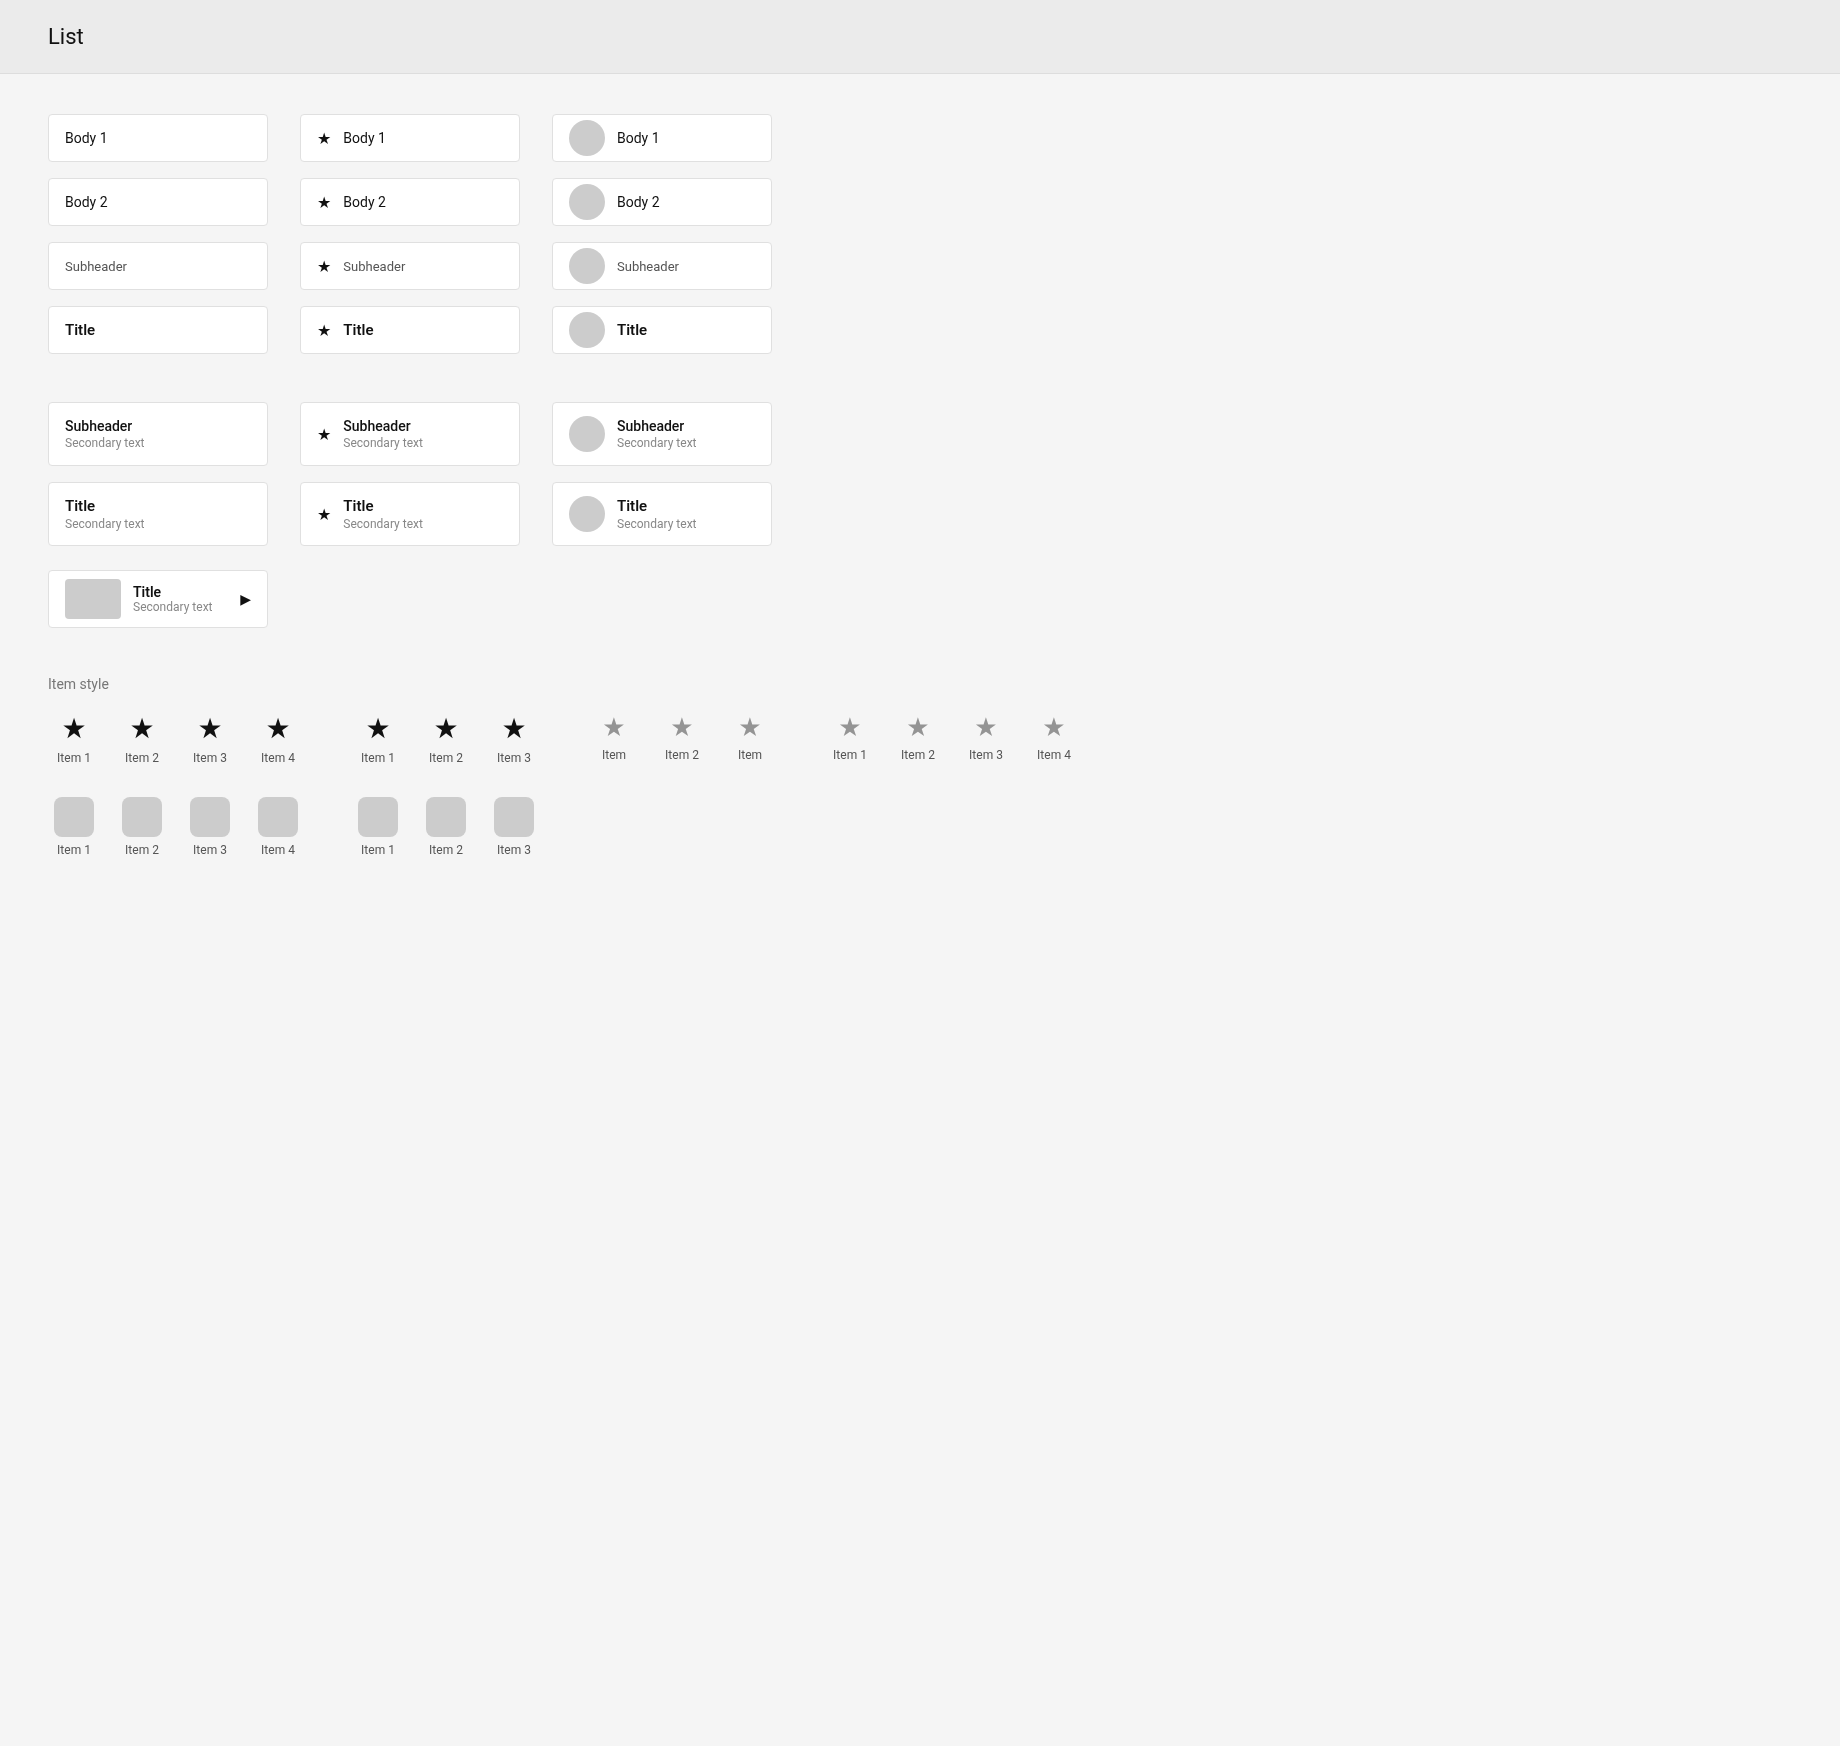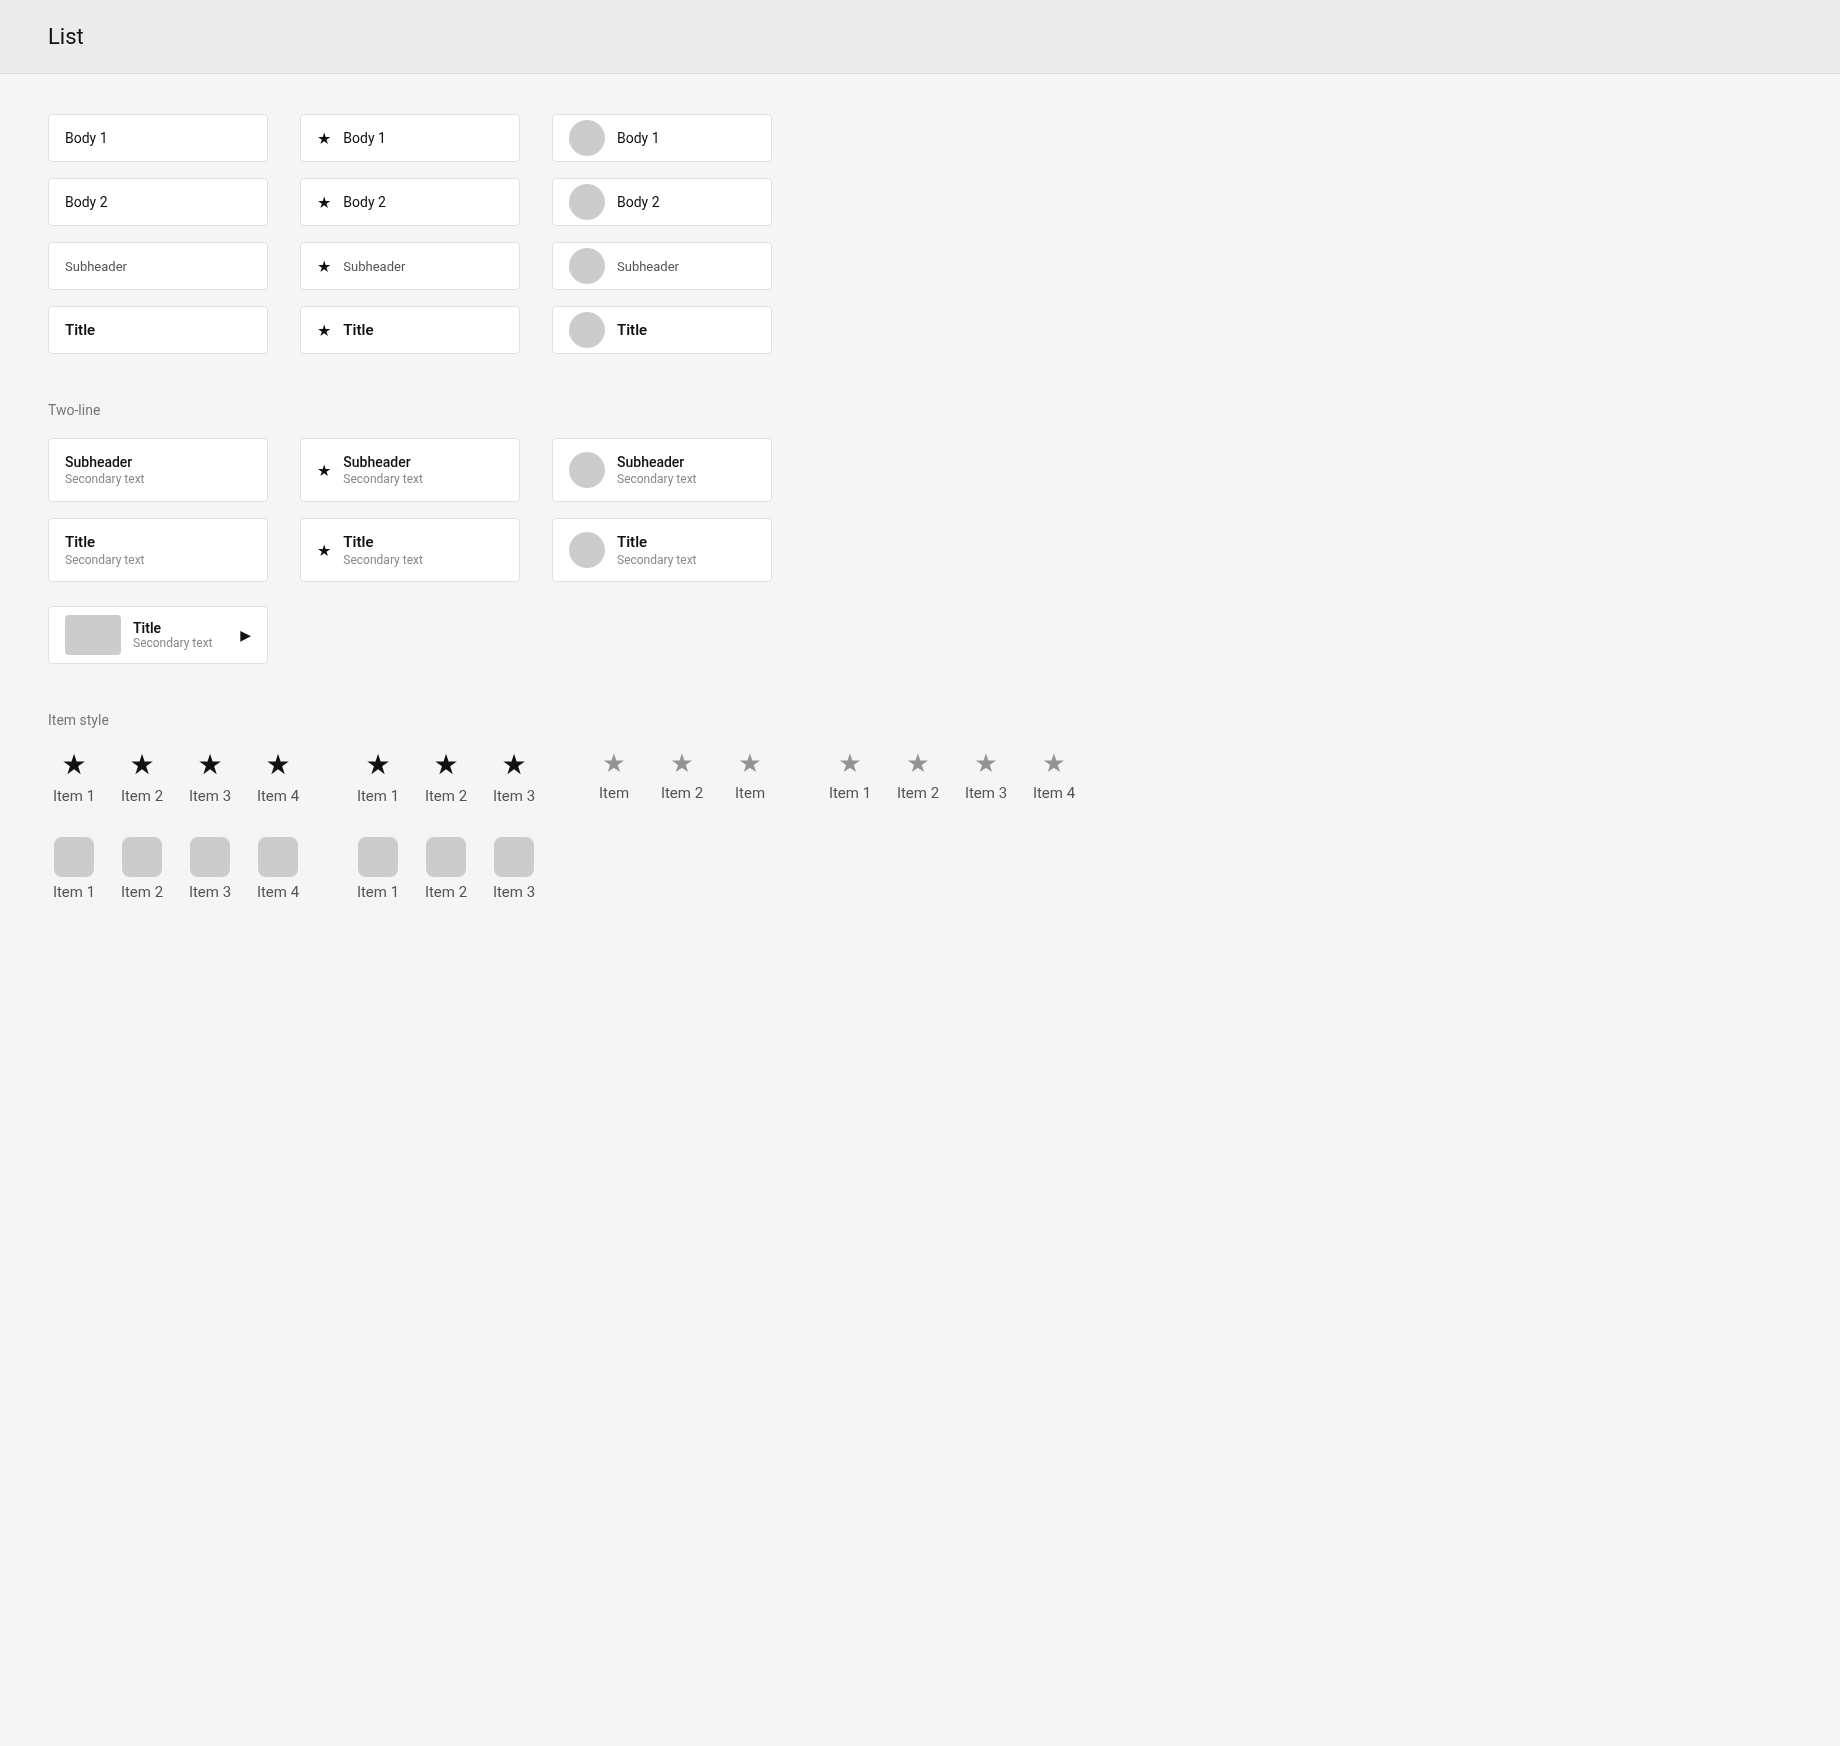--- a/index.html
+++ b/index.html
@@ -183,21 +183,21 @@
       color: #111;
     }
 
     .grid-item .grid-icon.faded {
       font-size: 26px;
       color: #555;
       opacity: 0.6;
     }
 
     .grid-item .grid-label {
-      font-size: 15px;
+      font-size: 12px;
       color: #555;
       text-align: center;
     }
 
     .grid-item .grid-square {
       width: 40px;
       height: 40px;
       border-radius: 8px;
       background: #ccc;
     }
@@ -266,21 +266,20 @@
         <div class="list-item-row single-line title-style">
           <div class="avatar-placeholder"></div>
           <span class="item-text">Title</span>
         </div>
       </div>
 
     </div>
   </div>
 
   <div class="section">
-    <div class="section-label">Two-line</div>
     <div class="list-columns">
 
       <div class="list-column">
         <div class="list-item-row two-line">
           <div class="two-line-text">
             <span class="primary">Subheader</span>
             <span class="secondary">Secondary text</span>
           </div>
         </div>
         <div class="list-item-row two-line">

